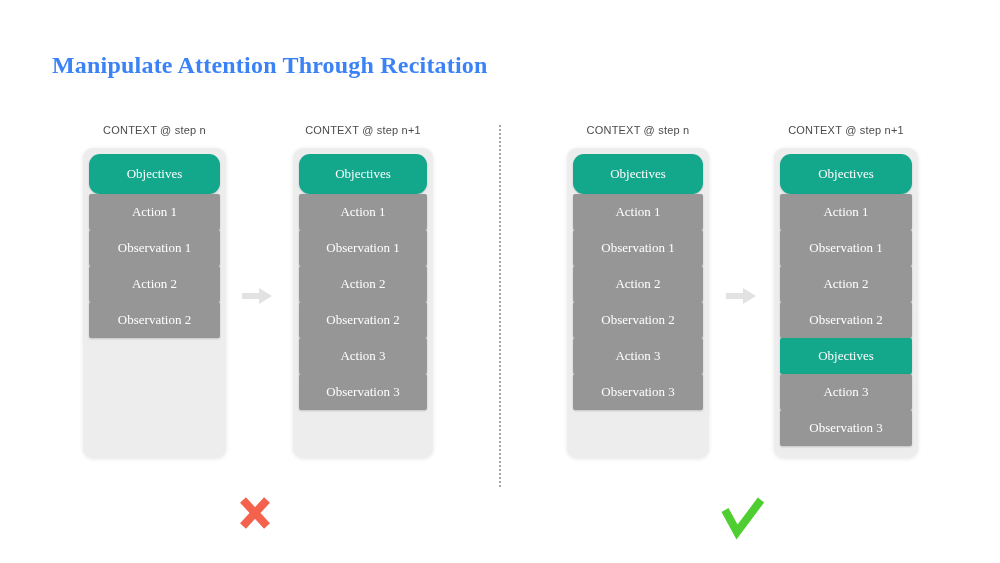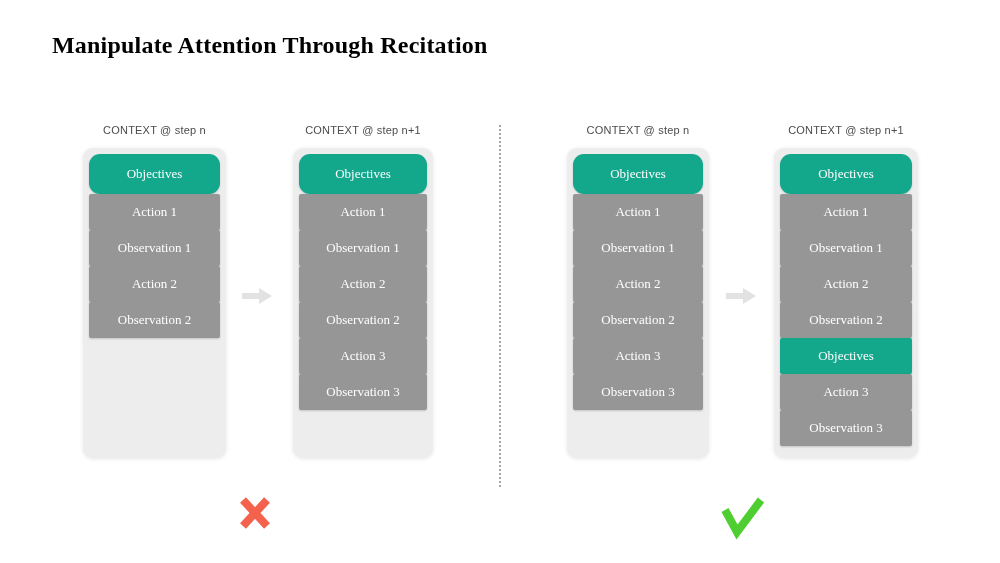--- a/index.html
+++ b/index.html
@@ -1,23 +1,23 @@
 <!DOCTYPE html>
 <html><head>
 <meta charset="utf-8">
 <style>
   html,body{margin:0;padding:0;background:#fff;}
   .slide{
     position:relative;width:1000px;height:563px;background:#ffffff;overflow:hidden;
     font-family:"Liberation Sans",sans-serif;
   }
   .title{
-    position:absolute;left:52px;top:32px;margin:0;
+    position:absolute;left:52px;top:52px;margin:0;
     font-family:"Liberation Serif","DejaVu Serif",serif;
-    font-weight:700;font-size:24px;color:#000000;letter-spacing:0.2px;
+    font-weight:700;font-size:24px;color:#3b82f6;letter-spacing:0.2px;
   }
   .ctx-header{
     position:absolute;top:124px;text-align:center;
     font-size:11px;color:#4b4b4b;letter-spacing:0.2px;
   }
   .panel{
     position:absolute;top:148px;height:310px;background:#ededed;border-radius:10px;
     box-shadow:0 1px 4px rgba(0,0,0,0.10);
     display:flex;flex-direction:column;gap:0;padding:6px;box-sizing:border-box;
   }

